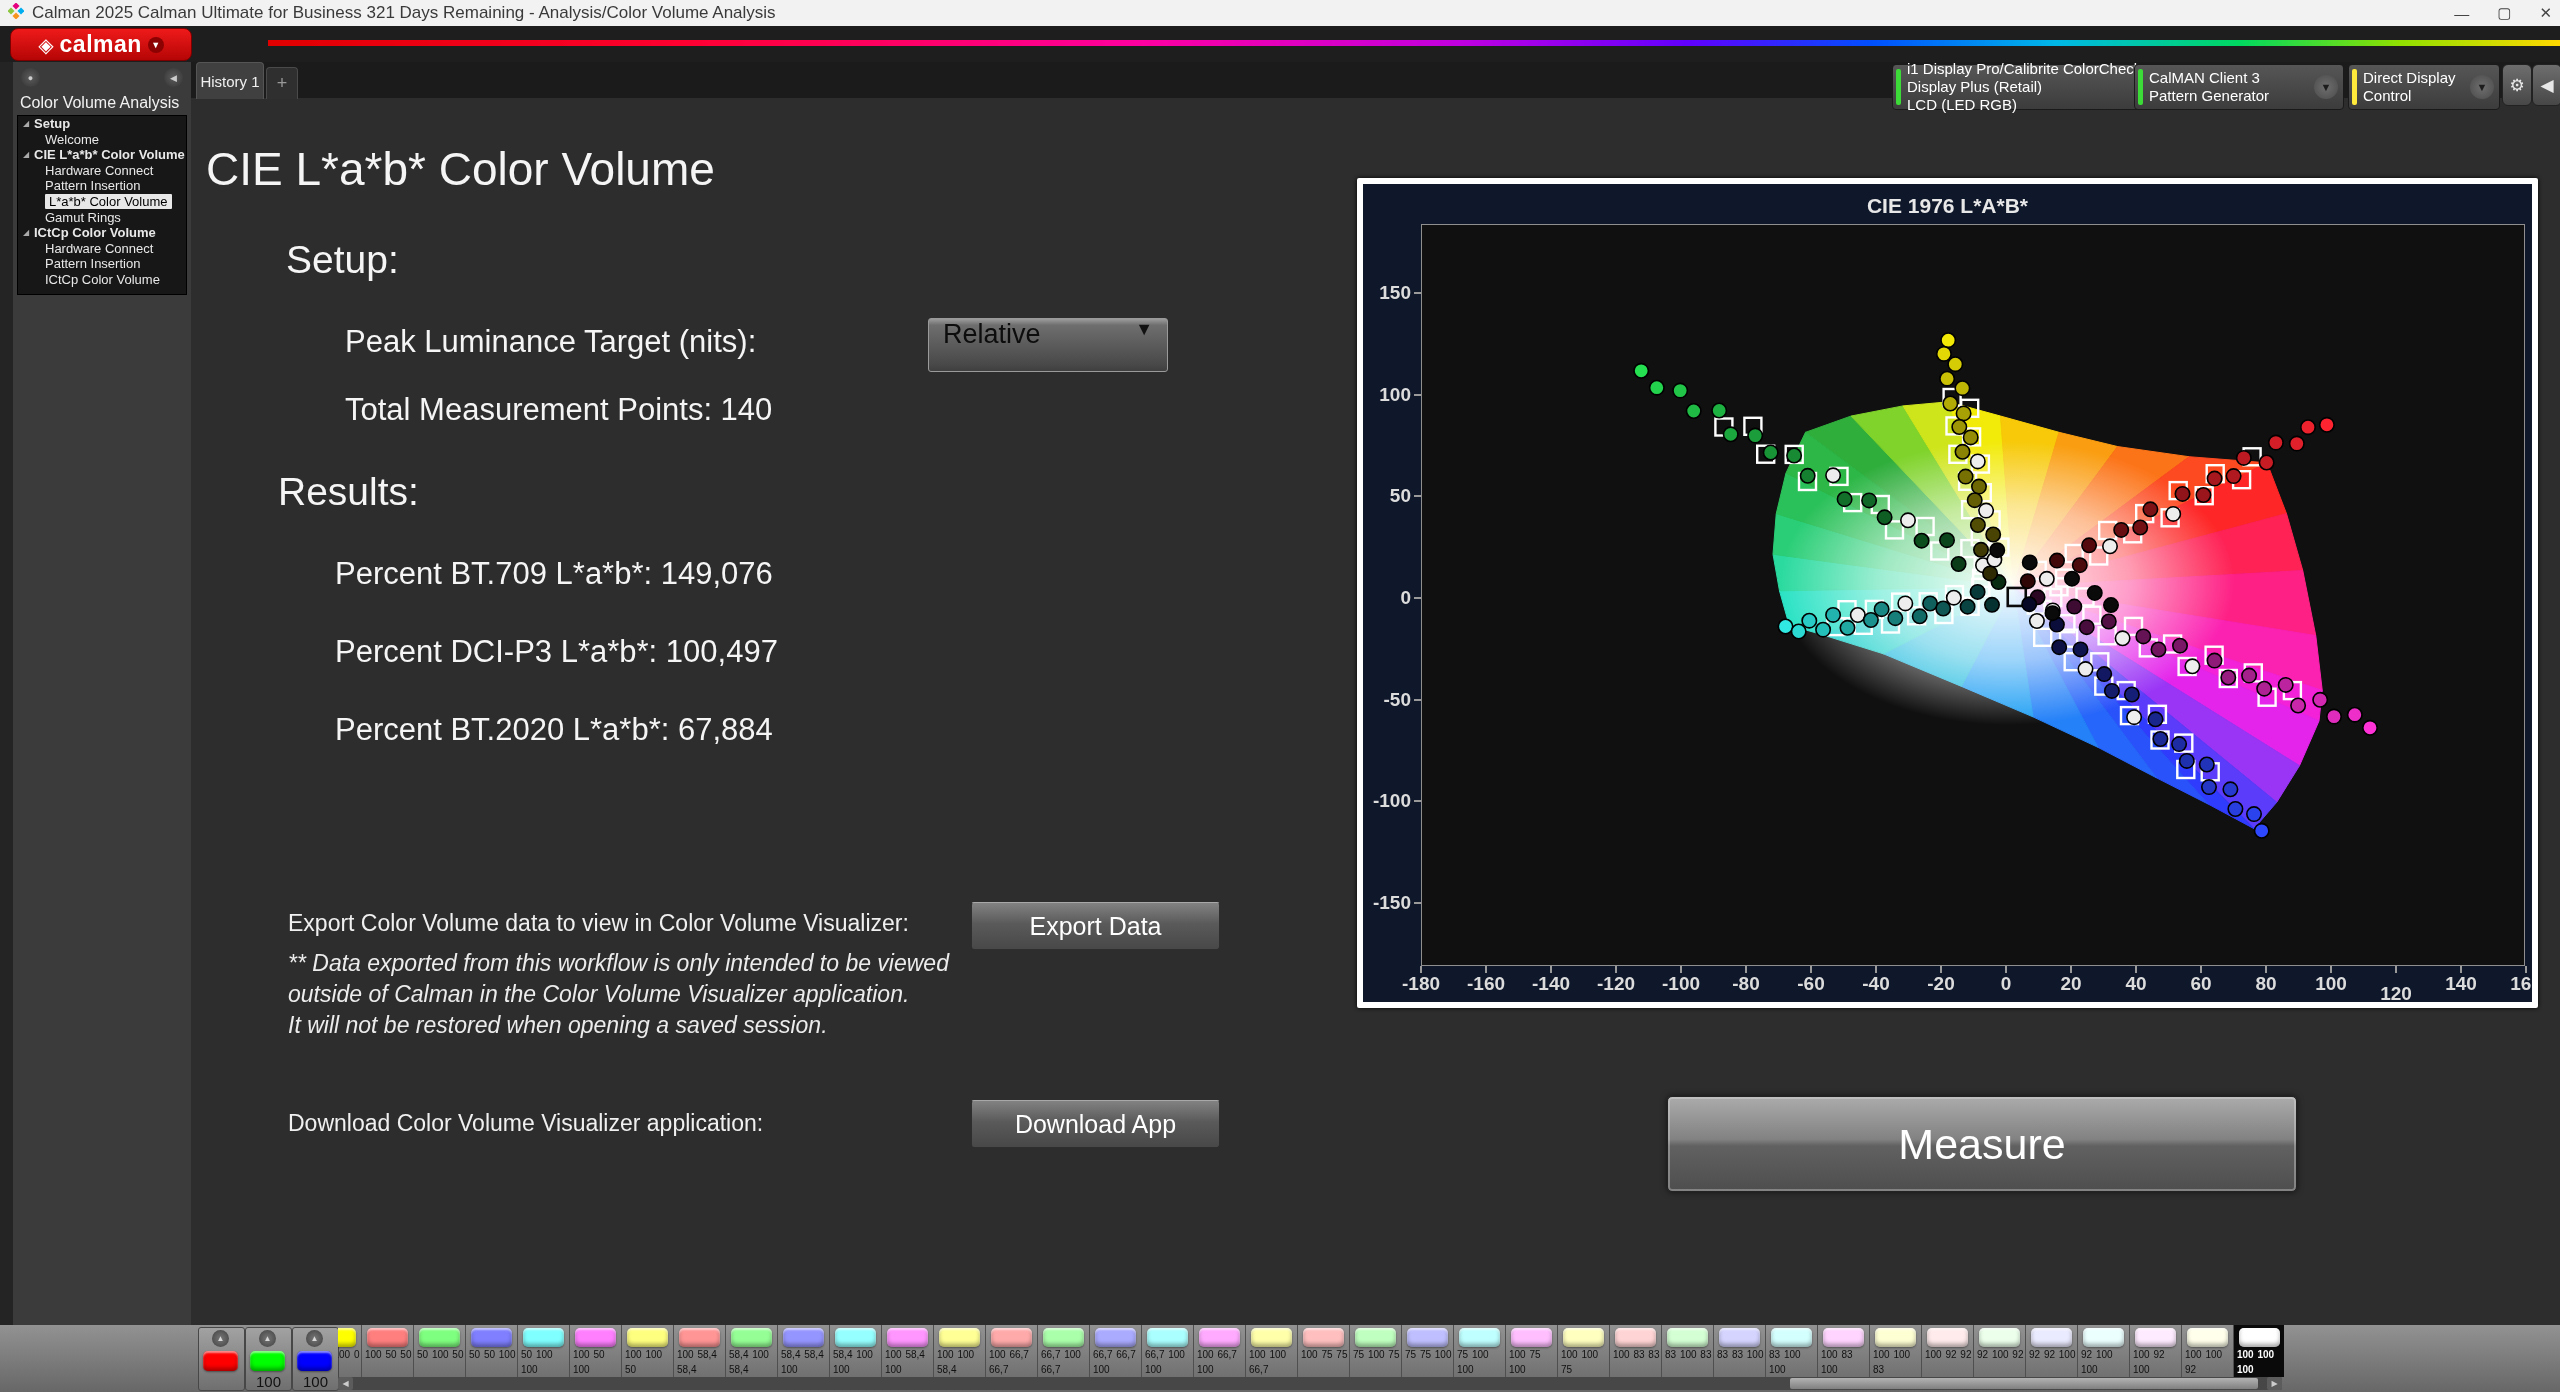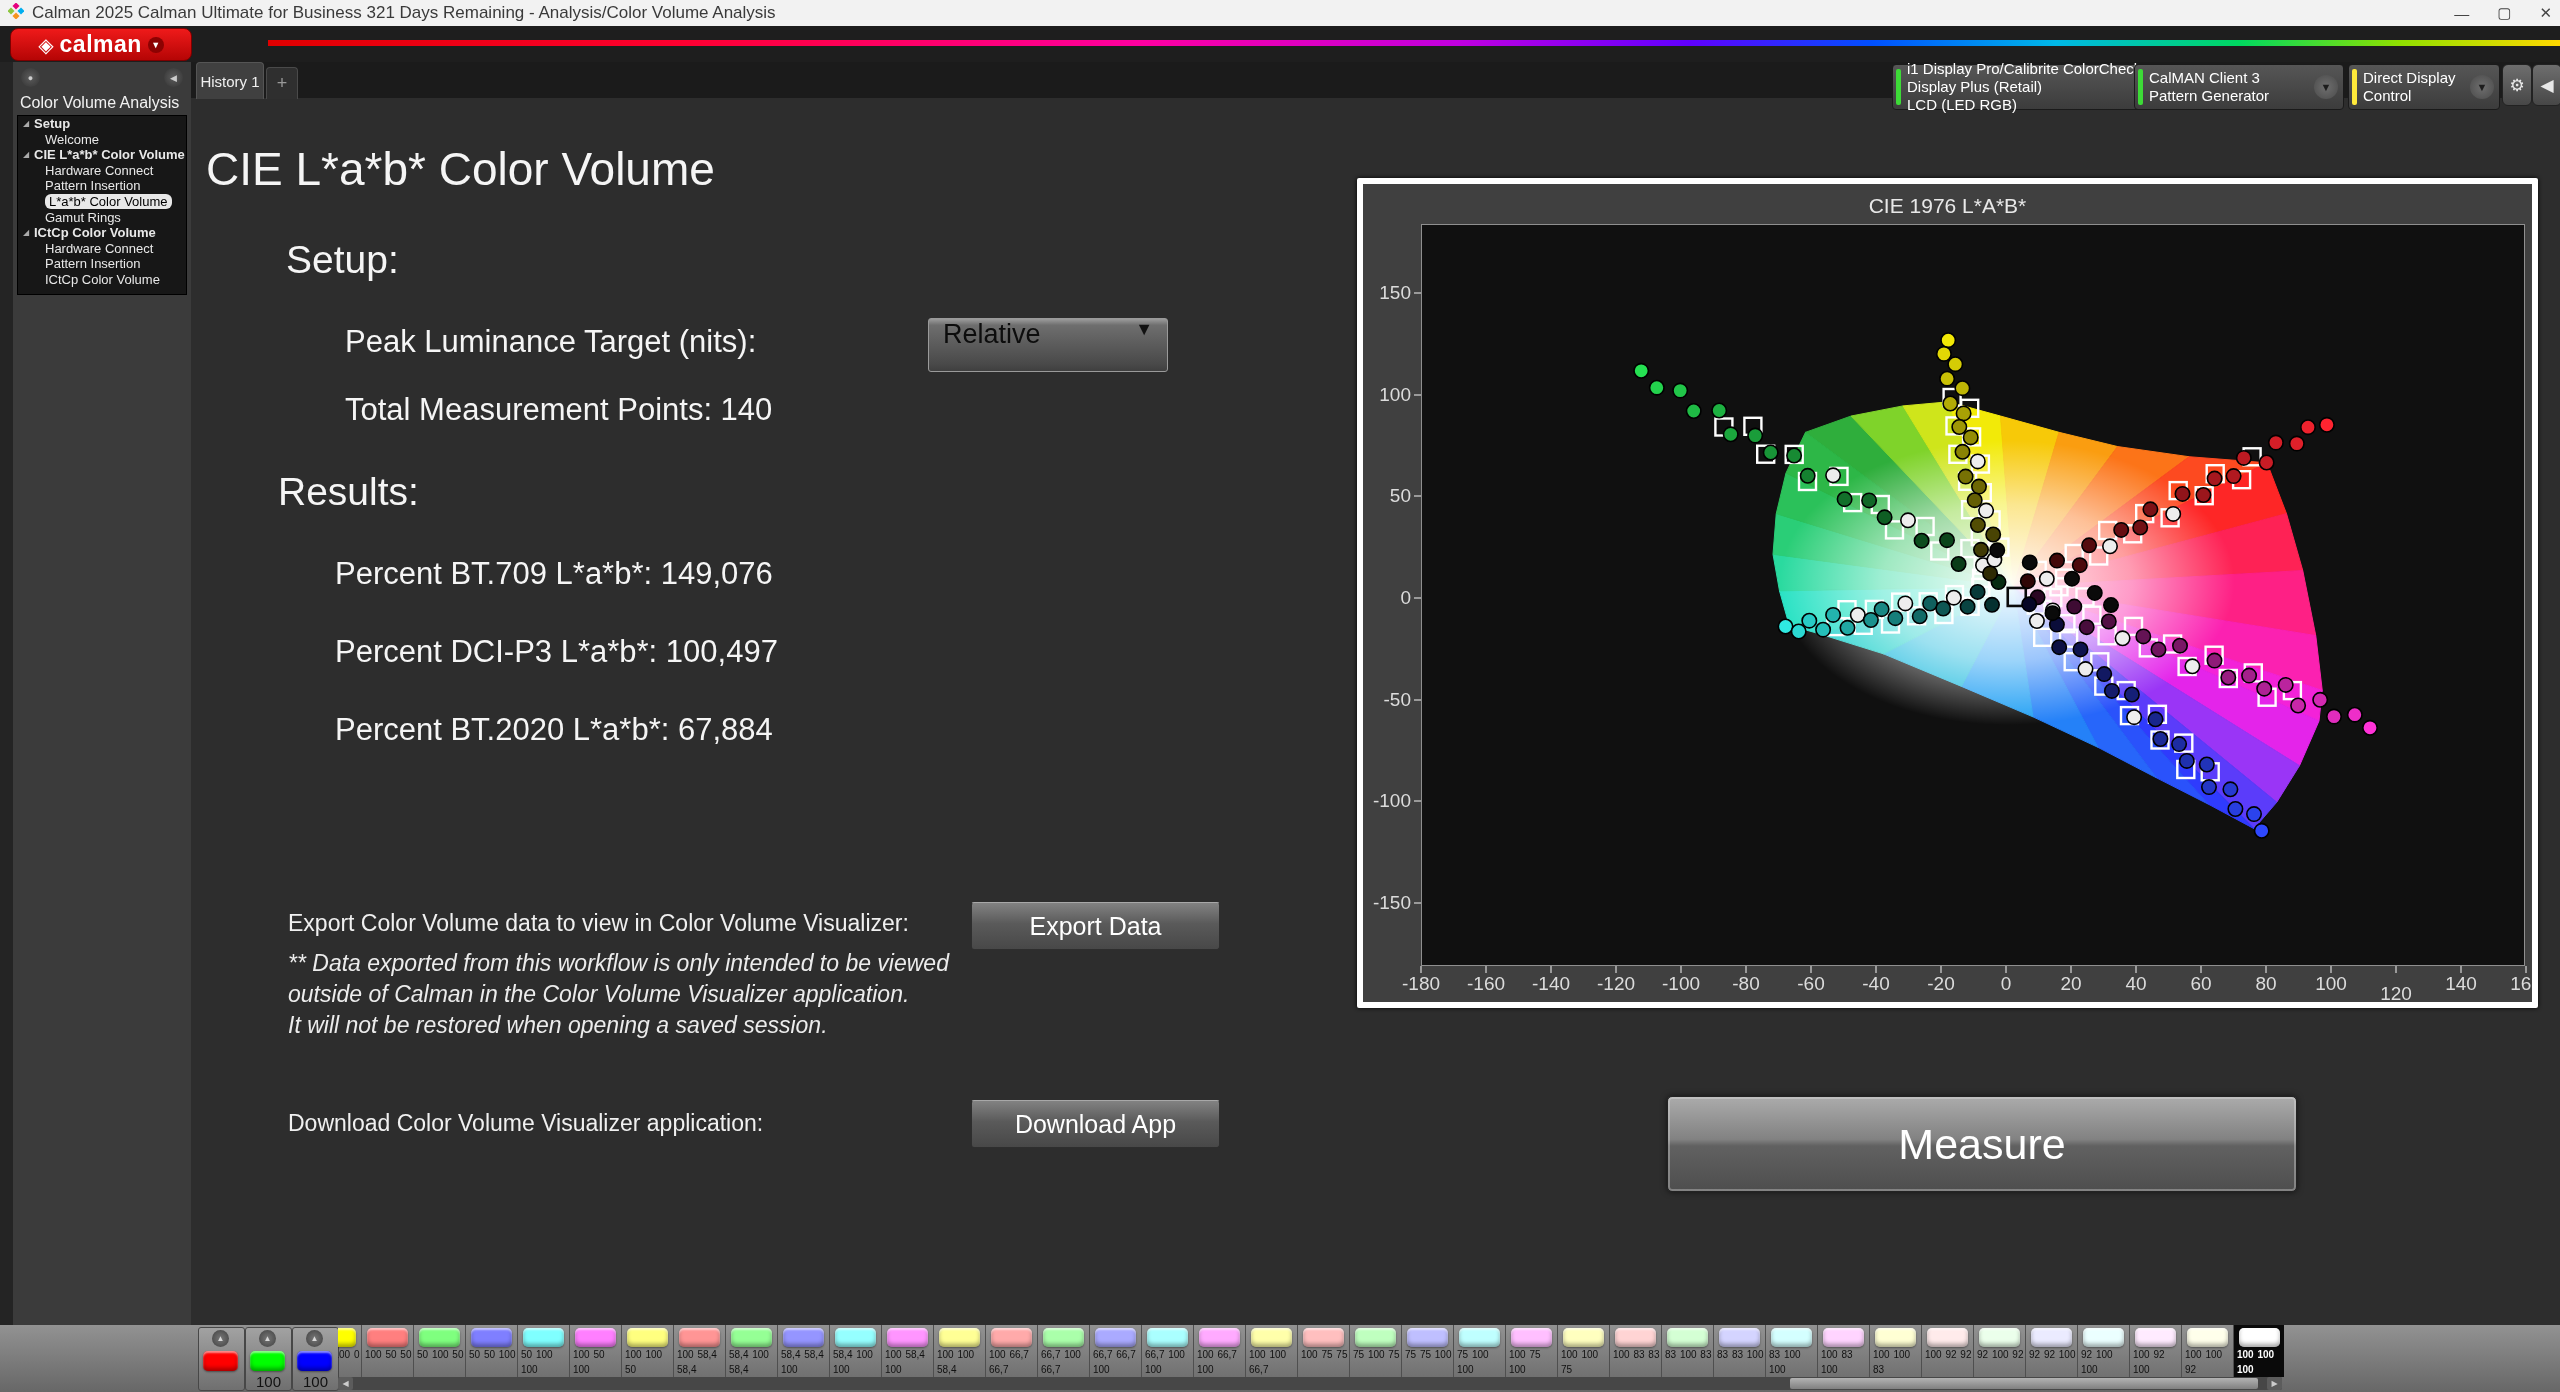--- a/index.html
+++ b/index.html
@@ -37,42 +37,42 @@
   #leftedge{position:absolute;left:0;top:62px;width:13px;bottom:0;background:#242424;}
   #sidebar{position:absolute;left:13px;top:62px;width:178px;height:1263px;background:#3b3b3b;}
   .roundicon{width:19px;height:19px;border-radius:50%;background:radial-gradient(#5c5c5c,#333);
     display:flex;align-items:center;justify-content:center;color:#ccc;font-size:9px;}
   #sbtitle{position:absolute;left:7px;top:32px;font-size:16px;color:#f2f2f2;}
   #treepanel{position:absolute;left:4px;top:53px;width:168px;height:178px;background:#171717;border:1px solid #000;overflow:hidden;}
   .tree-item{position:relative;height:15.6px;line-height:15.6px;font-size:13px;color:#e8e8e8;white-space:nowrap;}
   .tree-item .expander{position:absolute;left:5px;top:0;font-size:8px;color:#aaa;}
   .tree-item.lvl0 .lab{margin-left:16px;font-weight:bold;}
   .tree-item.lvl1 .lab{margin-left:27px;}
-  .tree-item.sel .lab{background:#e8e8e8;color:#000;padding:0 4px;border-radius:6px;}
+  .tree-item.sel .lab{background:#e8e8e8;color:#000;padding:0 4px;border-radius:1px;}
   
   .h1{position:absolute;left:206px;top:142px;font-size:46px;font-weight:300;color:#f5f5f5;}
   .h2{position:absolute;font-size:39px;font-weight:300;color:#f5f5f5;}
   .row{position:absolute;font-size:31px;font-weight:300;color:#f5f5f5;}
   #peakdd{position:absolute;left:928px;top:318px;width:238px;height:52px;border-radius:3px;border:1px solid #9a9a9a;
     background:linear-gradient(#9c9c9c,#6e6e6e 12%,#4a4a4a 85%,#3f3f3f);display:flex;align-items:flex-start;}
   #peakdd .val{flex:1;padding-left:14px;font-size:27px;color:#0d0d0d;}
   #peakdd .dcaret{color:#111;font-size:18px;padding-right:14px;}
   .smalllab{position:absolute;font-size:23px;color:#f0f0f0;}
   #note{position:absolute;left:288px;top:948px;width:700px;font-size:23px;font-style:italic;color:#ececec;line-height:31px;}
   .graybtn{position:absolute;width:247px;height:46px;background:linear-gradient(#828282,#5a5a5a 45%,#484848);
     border:1px solid #2e2e2e;border-top:1px solid #a8a8a8;border-radius:3px;color:#fff;font-size:25px;
     display:flex;align-items:center;justify-content:center;}
   #measurebtn{position:absolute;left:1667px;top:1096px;width:628px;height:94px;border-radius:5px;
     background:linear-gradient(#ababab,#828282 45%,#616161 52%,#4e4e4e);border:1px solid #222;
     box-shadow:inset 0 0 0 2px rgba(230,230,230,.35), 0 0 6px rgba(0,0,0,.6);
     color:#fff;font-size:43px;font-weight:300;display:flex;align-items:center;justify-content:center;}
   
   #chartpanel{position:absolute;left:1357px;top:178px;width:1181px;height:830px;background:#fff;border-radius:2px;
     box-shadow:0 0 4px #000;}
-  #chartinner{position:absolute;left:6px;top:6px;right:6px;bottom:6px;background:#404040;overflow:hidden;}
+  #chartinner{position:absolute;left:6px;top:6px;right:6px;bottom:6px;background:#0f172a;overflow:hidden;font-weight:bold;}
   #charttitle{position:absolute;left:0;top:10px;width:100%;text-align:center;font-size:21px;color:#e8e8e8;}
   #plot{position:absolute;left:58px;top:40px;width:1102px;height:740px;background:#101010;border:1px solid #8f8f8f;}
   .ytick{position:absolute;width:48px;text-align:right;font-size:19px;color:#dcdcdc;}
   .xtick{position:absolute;width:60px;text-align:center;font-size:19px;color:#dcdcdc;}
   .tickmark{position:absolute;background:#9a9a9a;}
   
   #patternbar{position:absolute;left:0;top:1325px;width:2560px;height:67px;background:linear-gradient(#929292,#676767);}
   .ftile{position:absolute;top:2px;width:45px;height:62px;background:linear-gradient(#a2a2a2,#6f6f6f);
     border:1px solid #474747;border-radius:3px;}
   .fup{position:absolute;left:13px;top:2px;width:17px;height:17px;border-radius:50%;background:radial-gradient(#777,#3f3f3f);

